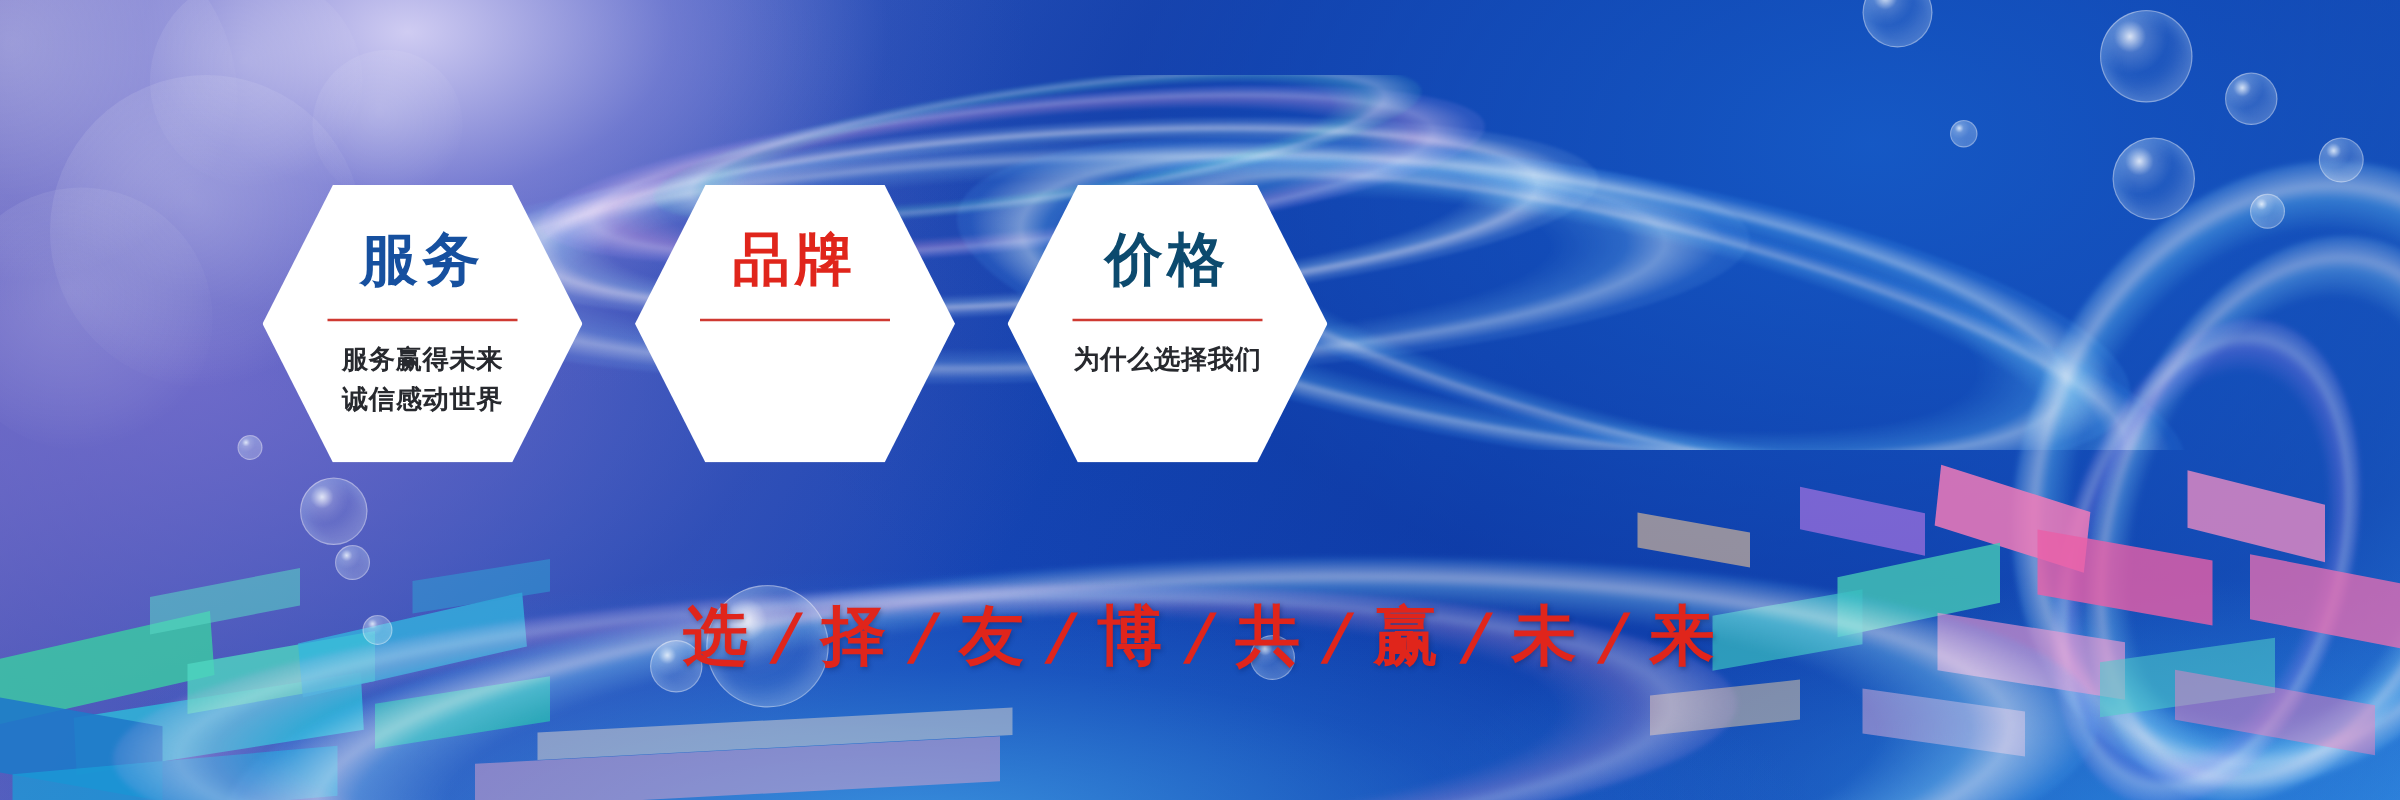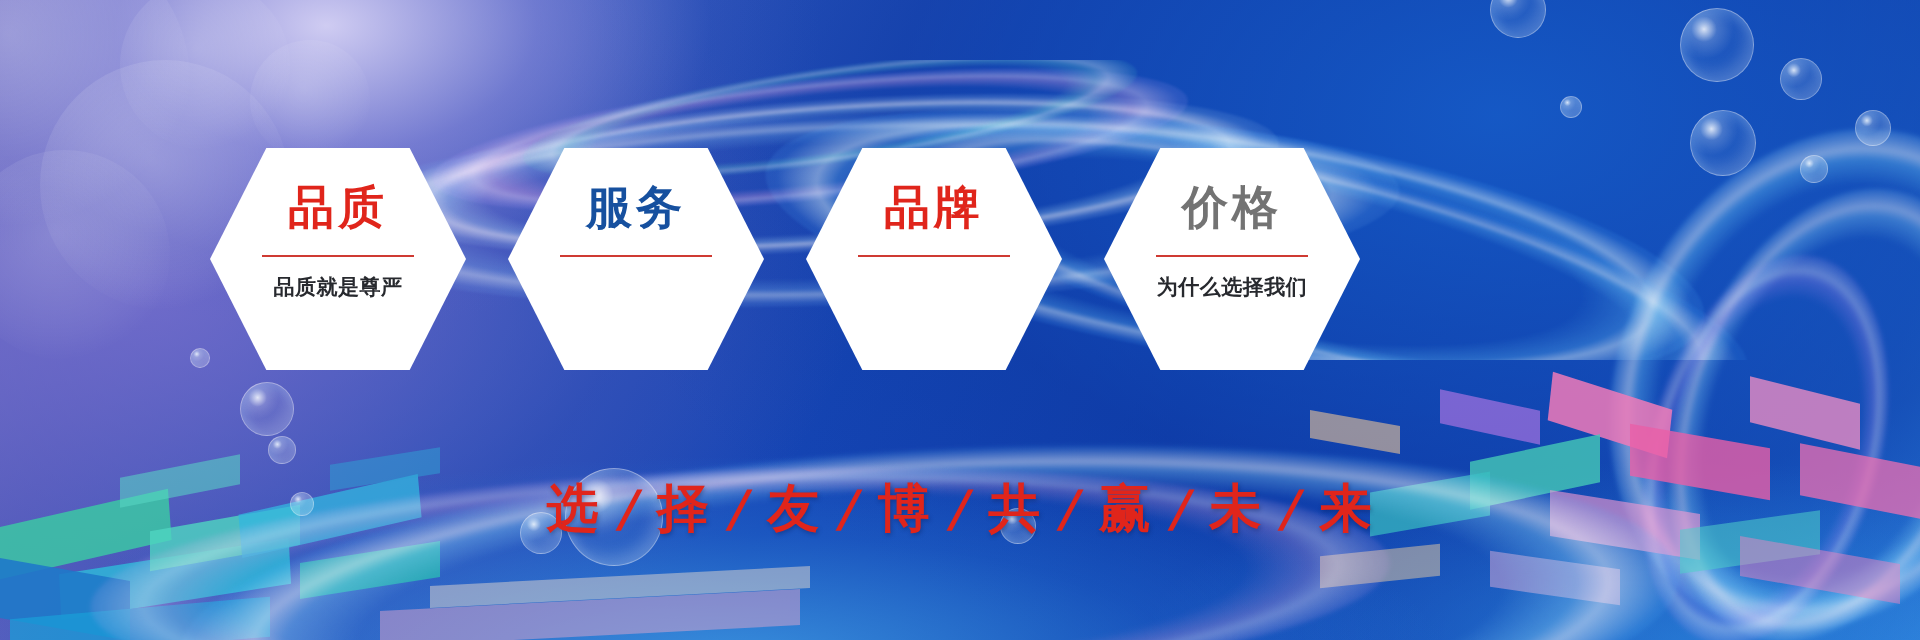--- a/index.html
+++ b/index.html
@@ -227,40 +227,37 @@
   <div class="bubble" style="left:268px;top:436px;width:26px;height:26px;"></div>
   <div class="bubble" style="left:190px;top:348px;width:18px;height:18px;"></div>
   <div class="bubble" style="left:565px;top:468px;width:96px;height:96px;"></div>
   <div class="bubble" style="left:520px;top:512px;width:40px;height:40px;"></div>
   <div class="bubble" style="left:290px;top:492px;width:22px;height:22px;"></div>
   <div class="bubble" style="left:1000px;top:508px;width:34px;height:34px;"></div>
 
 
   <div class="hexrow">
 
-    <div class="hex">
-      <div class="hex-title" style="color:#e0251b">品质</div>
-      <div class="hex-rule" style="background:#cf3a32"></div>
-      <div class="hex-sub">
-        <span class="l">品质就是尊严</span>
-      </div>
-    </div>
 
     <div class="hex">
       <div class="hex-title" style="color:#16509f">服务</div>
       <div class="hex-rule" style="background:#cf3a32"></div>
+      <div class="hex-sub">
+        <span class="l">服务赢得未来</span>
+        <span class="l">诚信感动世界</span>
+      </div>
     </div>
 
     <div class="hex">
       <div class="hex-title" style="color:#e0251b">品牌</div>
       <div class="hex-rule" style="background:#cf3a32"></div>
     </div>
 
     <div class="hex">
-      <div class="hex-title" style="color:#737373">价格</div>
+      <div class="hex-title" style="color:#0c4a6e">价格</div>
       <div class="hex-rule" style="background:#cf3a32"></div>
       <div class="hex-sub">
         <span class="l">为什么选择我们</span>
       </div>
     </div>
 
   </div>
 
   <div class="slogan">
     <span class="slogan-item" style="color:#e0251b">选</span>

